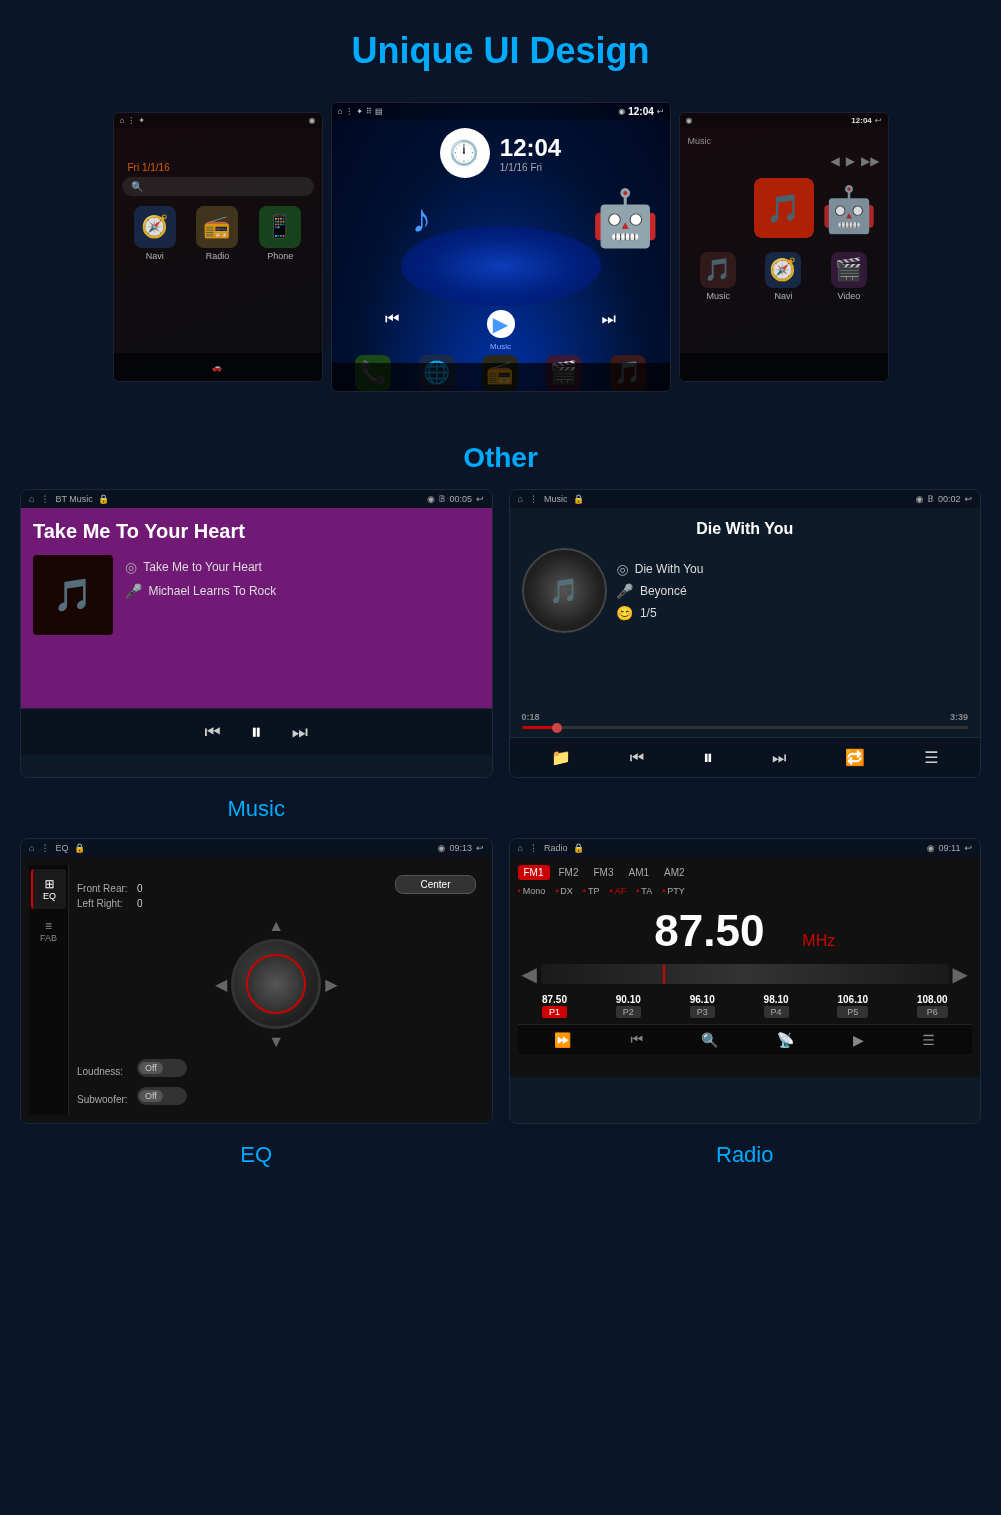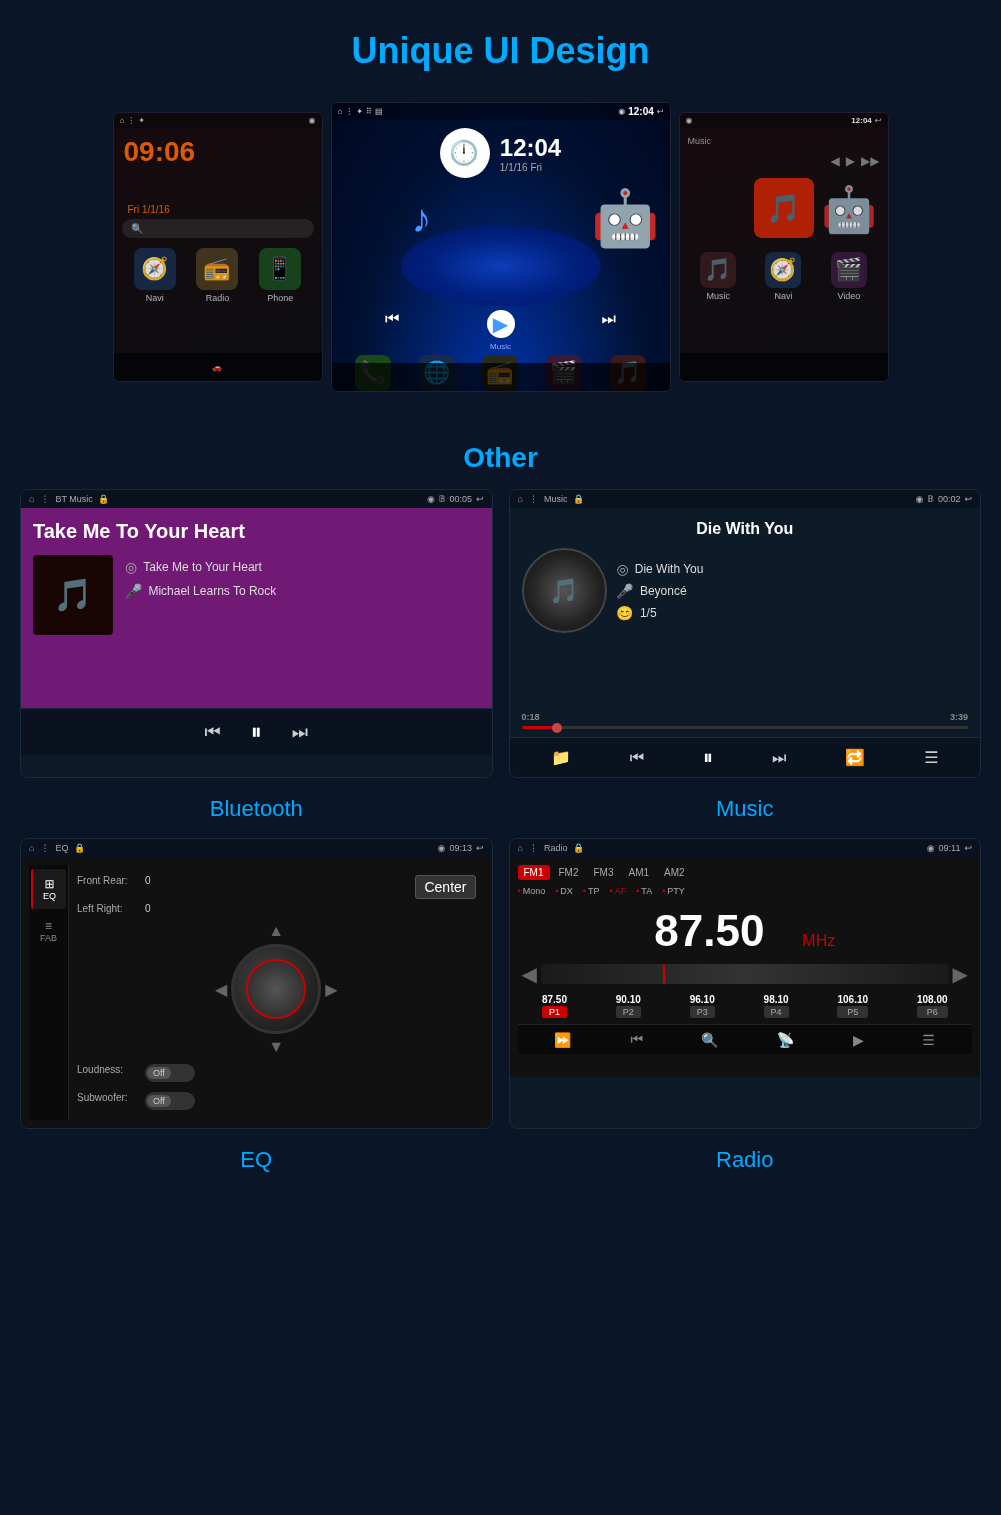--- a/index.html
+++ b/index.html
@@ -308,30 +308,30 @@
       padding: 8px 4px;
       text-align: center;
       font-size: 9px;
       color: #888;
       cursor: pointer;
       border-radius: 3px;
     }
     .eq-tab.active { background: #1a1a1a; color: #fff; border-left: 2px solid #cc0000; }
     .eq-tab-icon { font-size: 12px; }
     .eq-content { flex: 1; padding: 6px 8px; }
-    .eq-row { display: flex; align-items: flex-start; gap: 8px; font-size: 10px; color: #ccc; margin: 4px 0; }
+    .eq-row { display: flex; align-items: flex-end; font-size: 10px; color: #ccc; margin: 4px 0; }
     .eq-row-label { min-width: 60px; color: #aaa; font-size: 10px; }
     .eq-row-val { color: #ccc; }
     .center-btn {
       background: #333;
       color: #fff;
       border: 1px solid #555;
-      border-radius: 3px;
-      padding: 3px 8px;
-      font-size: 14px;
+      border-radius: 8px;
+      padding: 3px 24px;
+      font-size: 10px;
       cursor: pointer;
     }
     .eq-knob-area {
       display: flex;
       align-items: center;
       justify-content: center;
       margin: 8px 0;
     }
     .eq-knob {
       width: 90px;
@@ -519,21 +519,20 @@
       <div class="status-bar">
         <div class="icons">
           <span>⌂</span>
           <span>⋮</span>
           <span>✦</span>
         </div>
         <div class="icons">
           <span>◉</span>
         </div>
       </div>
-      <div class="time-display">09:06</div>
       <div class="date-display">Fri 1/1/16</div>
       <div class="search-bar">
         <span>🔍</span>
       </div>
       <div class="nav-apps">
         <div class="nav-app">
           <div class="icon-box" style="background:#1a2a4a">🧭</div>
           <span class="label">Navi</span>
         </div>
         <div class="nav-app">
@@ -745,21 +744,20 @@
       <span class="music-ctrl-btn">⏮</span>
       <span class="music-ctrl-btn" style="font-size:20px;color:#fff;">⏸</span>
       <span class="music-ctrl-btn">⏭</span>
       <span class="music-ctrl-btn">🔁</span>
       <span class="music-ctrl-btn">☰</span>
     </div>
   </div>
 </div>
 
 <div style="display:grid;grid-template-columns:1fr 1fr;gap:16px;padding:0 20px;">
-  <div class="card-label">Bluetooth</div>
   <div class="card-label">Music</div>
 </div>
 
 <div class="cards-grid">
 
   <div class="player-card">
     <div class="card-status-bar">
       <div class="left">
         <span>⌂</span>
         <span>⋮</span>

